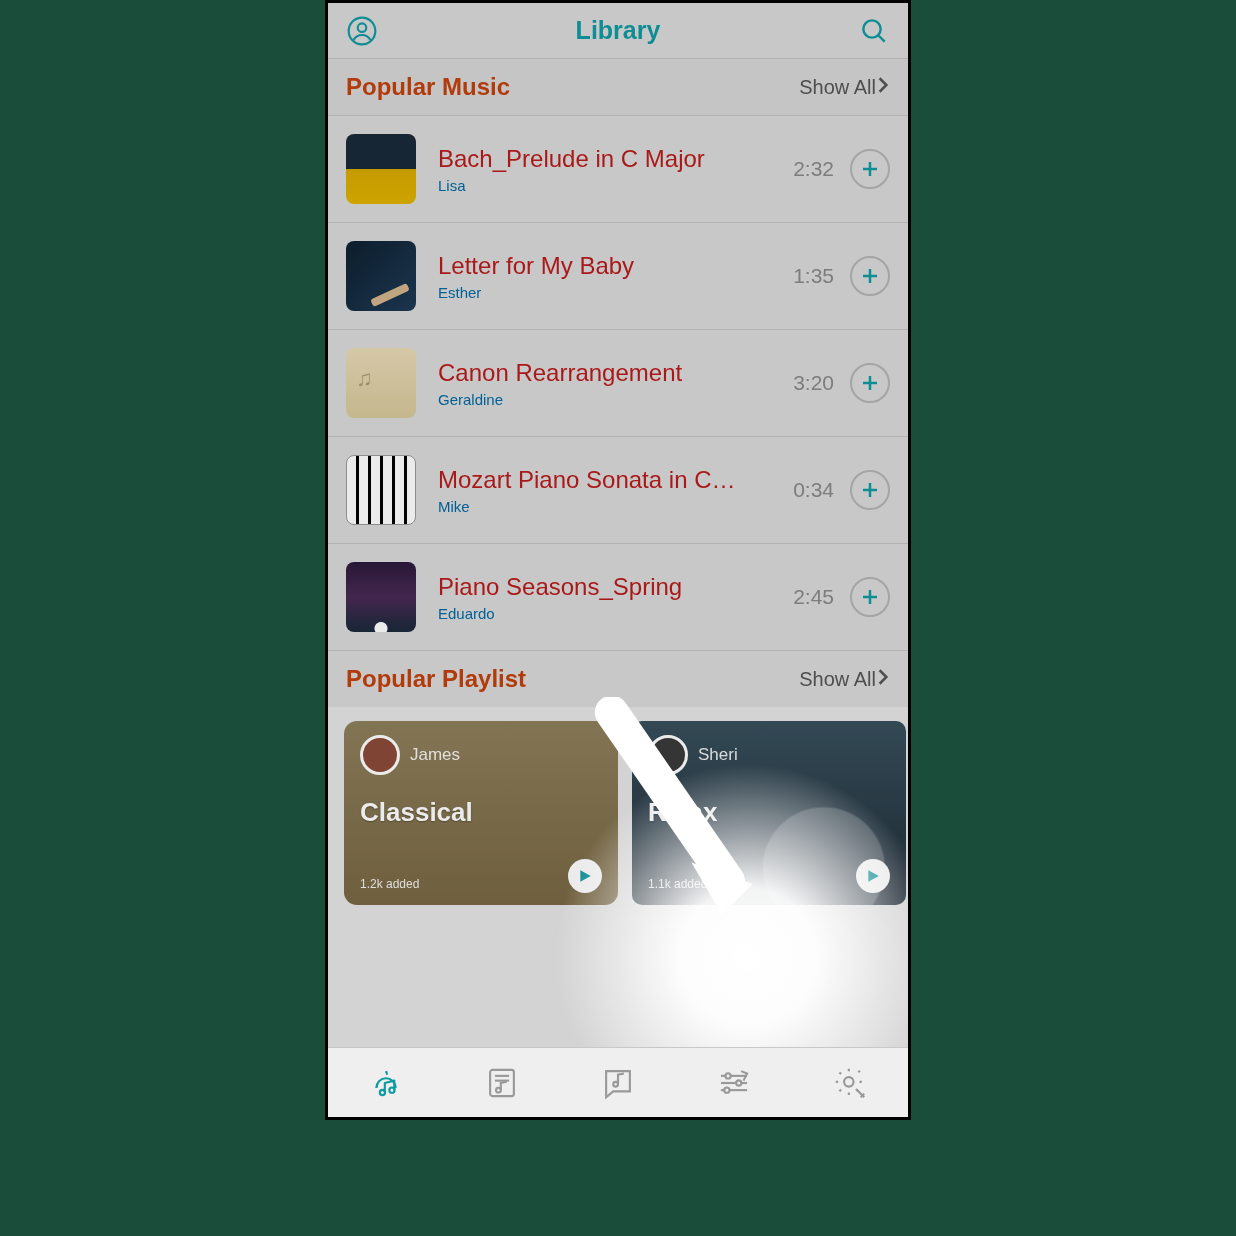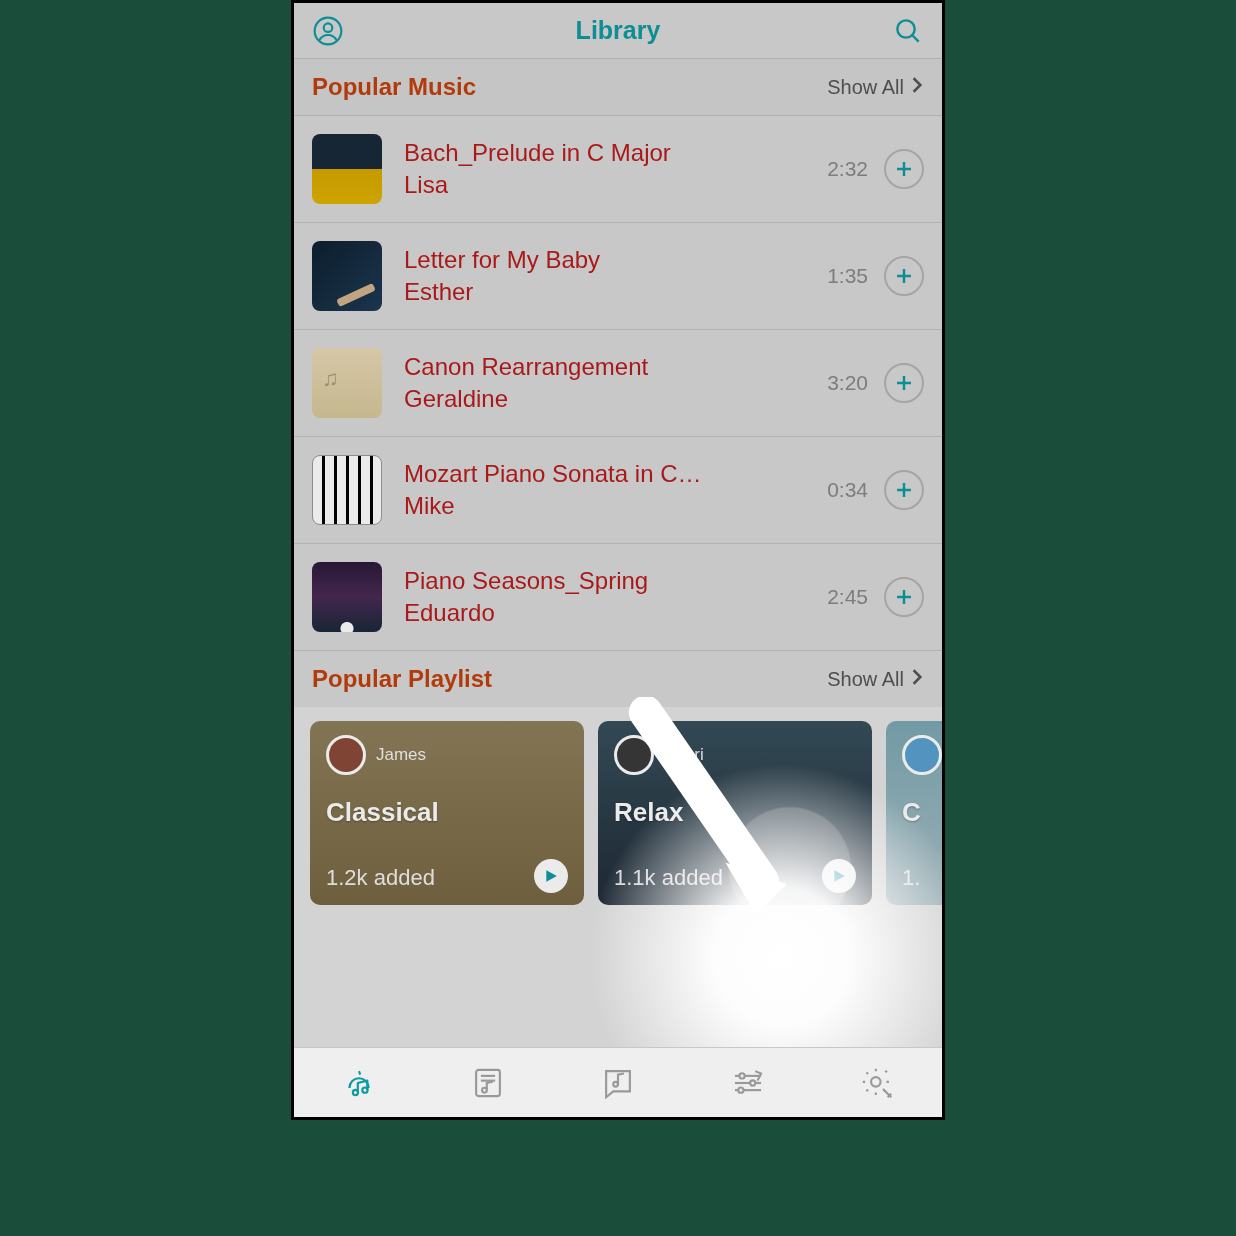--- a/index.html
+++ b/index.html
@@ -6,21 +6,21 @@
   body {
     font-family: -apple-system, BlinkMacSystemFont, "Segoe UI", Helvetica, Arial, sans-serif;
     background: #1a4d3a;
     display: flex;
     justify-content: center;
     align-items: flex-start;
     width: 1236px;
     height: 1236px;
   }
   .phone {
-    width: 654px;
+    width: 586px;
     height: 1120px;
     background: #e5e5e5;
     border: 3px solid #000;
     display: flex;
     flex-direction: column;
     position: relative;
     margin-top: 0;
     overflow: hidden;
   }
   
@@ -51,21 +51,21 @@
   }
   
   .section-header {
     display: flex; align-items: center; justify-content: space-between;
     padding: 14px 18px;
     background: #d6d6d6;
     border-bottom: 1px solid #c2c2c2;
   }
   .section-title { font-size: 24px; font-weight: 700; color: #c2410c; }
   .show-all {
-    display: flex; align-items: center; gap: 6px;
+    display: flex; align-items: center; 
     font-size: 20px; color: #555;
   }
   .show-all svg { width: 14px; height: 18px; }
   
   .track-list { background: #d9d9d9; }
   .track-row {
     display: flex; align-items: center;
     padding: 18px 18px;
     border-bottom: 1px solid #c2c2c2;
   }
@@ -78,48 +78,48 @@
   .thumb.guitar::after{content:"";position:absolute;right:6px;bottom:12px;width:40px;height:8px;background:#d2b48c;border-radius:3px;transform:rotate(-25deg);}
   .thumb.sheet { background: linear-gradient(#e8d9b5,#d6c79a); position:relative; }
   .thumb.sheet::after{content:"♫";position:absolute;left:10px;top:18px;font-size:22px;color:#7a6a45;opacity:0.5;}
   .thumb.piano { background: repeating-linear-gradient(90deg,#fff 0 9px,#000 9px 12px); border:1px solid #999;}
   .thumb.night { background: radial-gradient(circle at 50% 95%, #fff 6px, transparent 7px), linear-gradient(to bottom,#2b1a3a,#4a2a55,#1a2a3a); }
   .track-info { flex: 1; min-width:0;}
   .track-title {
     font-size: 24px; color: #b91c1c; font-weight: 500;
     white-space: nowrap; overflow: hidden; text-overflow: ellipsis;
   }
-  .track-artist { font-size: 24px; color: #b91c1c; margin-top:4px;}
+  .track-artist { font-size: 15px; color: #0369a1; margin-top:4px;}
   .track-duration { font-size: 21px; color: #888; margin-right: 16px;}
   .add-btn {
     width: 40px; height: 40px; border-radius: 50%;
     border: 2px solid #b3b3b3; display:flex; align-items:center; justify-content:center;
   }
   .add-btn svg { width:20px; height:20px; stroke:#0f9aa1; stroke-width:2.5;}
   
   .playlist-scroll {
     display: flex; gap: 14px; padding: 14px 16px 0 16px; overflow: hidden;
   }
   .playlist-card {
     width: 274px; height: 184px; border-radius: 10px;
     position: relative; flex: none; color: #fff;
     padding: 14px 16px;
     display: flex; flex-direction: column; justify-content: flex-start;
   }
-  .playlist-card.classical { background: linear-gradient(rgba(0,0,0,0.25),rgba(0,0,0,0.25)),linear-gradient(#bda97a,#a08a5a);}
+  .playlist-card.classical { background: linear-gradient(rgba(0,0,0,0.25),rgba(0,0,0,0.25)),linear-gradient(#bda97a,#a08a5a); border-radius: 13px;}
   .playlist-card.relax { background: linear-gradient(rgba(0,0,0,.25),rgba(0,0,0,.25)), radial-gradient(circle at 70% 80%, rgba(200,210,220,.4) 60px, transparent 62px), linear-gradient(#4a6a7a,#2a3a4a);}
   .playlist-card.third { background: linear-gradient(rgba(0,0,0,.2),rgba(0,0,0,.2)), linear-gradient(#9ad2e0,#d4eef6);}
   .pl-owner { display:flex; align-items:center; gap:10px; }
   .pl-avatar { width:40px; height:40px; border-radius:50%; border:3px solid #fff;}
   .pl-avatar.a1{background:#8b4a3a;}
   .pl-avatar.a2{background:#3a3a3a;}
   .pl-avatar.a3{background:#5aa0d0;}
   .pl-owner-name { font-size:17px; color:rgba(255,255,255,.9);}
   .pl-title { font-size:26px; font-weight:700; margin-top:22px; text-shadow:0 1px 2px rgba(0,0,0,.3);}
-  .pl-added { font-size:22px; color:rgba(255,255,255,.9); position:absolute; left:16px; bottom:14px;text-align:center;}
+  .pl-added { font-size:12px; color:rgba(255,255,255,.9); position:absolute; left:16px; bottom:14px;text-align:center;}
   .pl-play {
     position:absolute; right:16px; bottom:12px;
     width:34px; height:34px; border-radius:50%; background:#fff;
     display:flex; align-items:center; justify-content:center;
   }
   .pl-play svg{width:14px;height:14px;fill:#0f9aa1;}
   
   .tabbar {
     height: 70px; background:#efefef; border-top:1px solid #c8c8c8;
     display:flex; align-items:center; justify-content:space-around;

